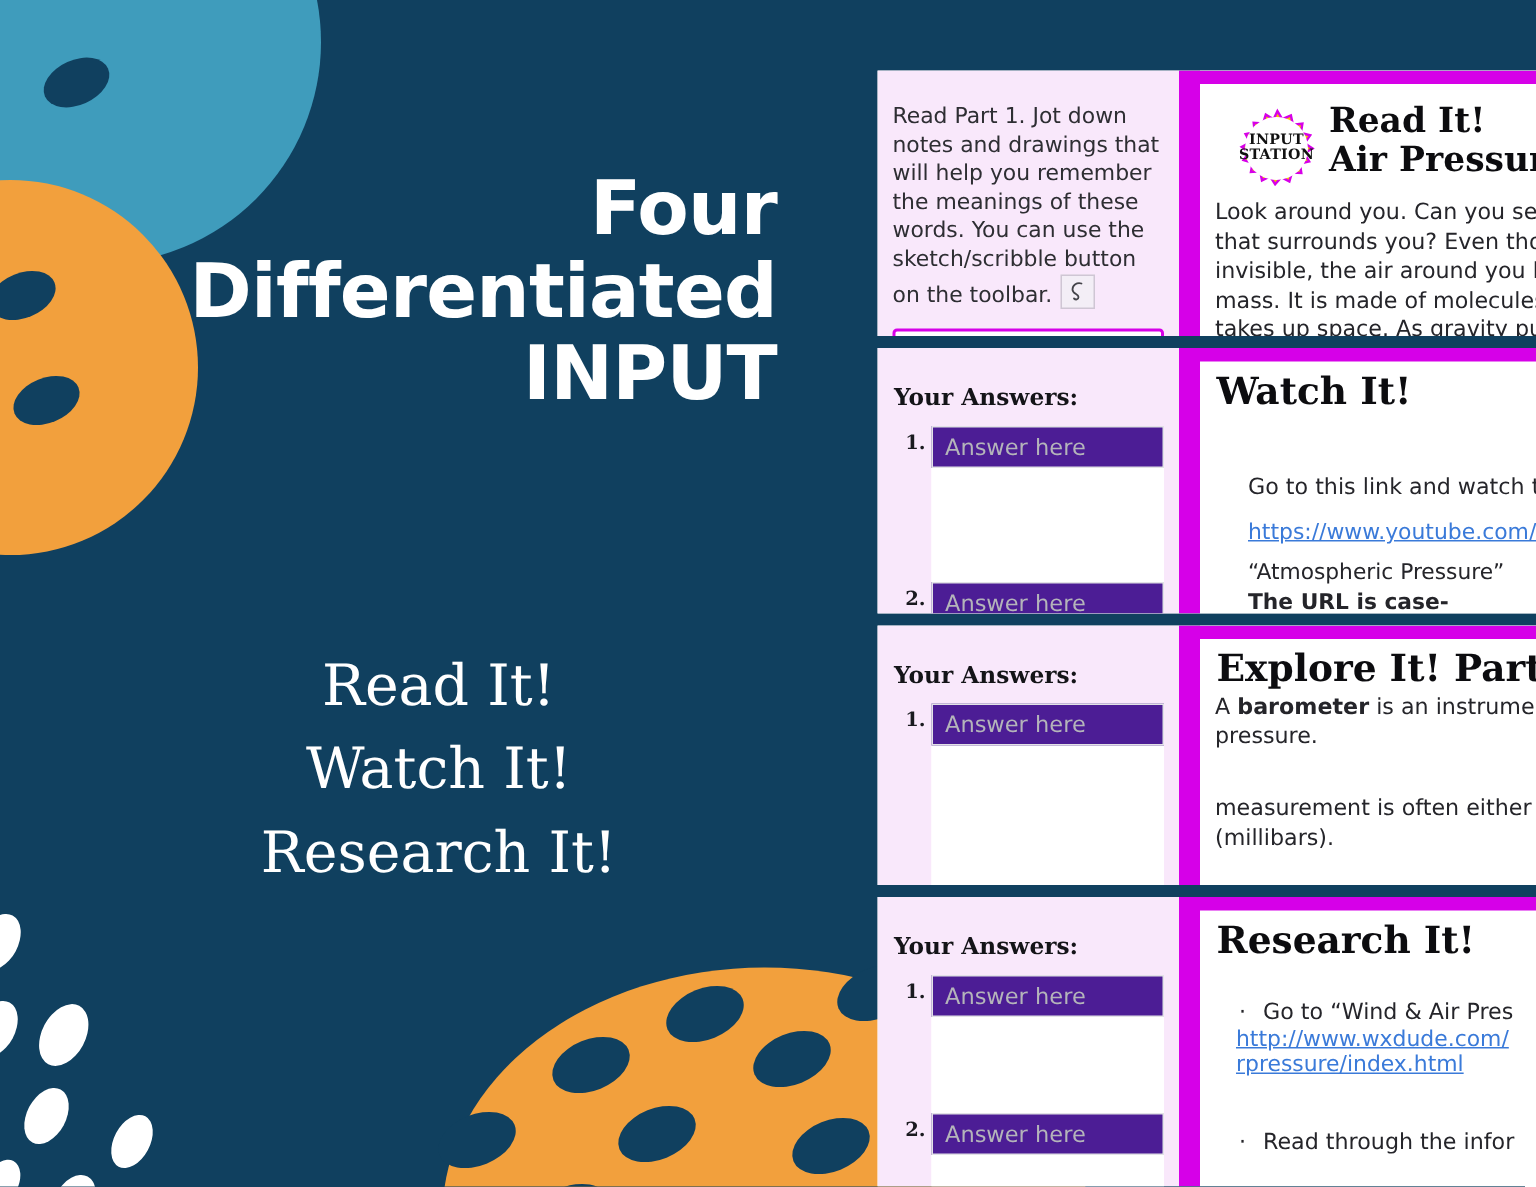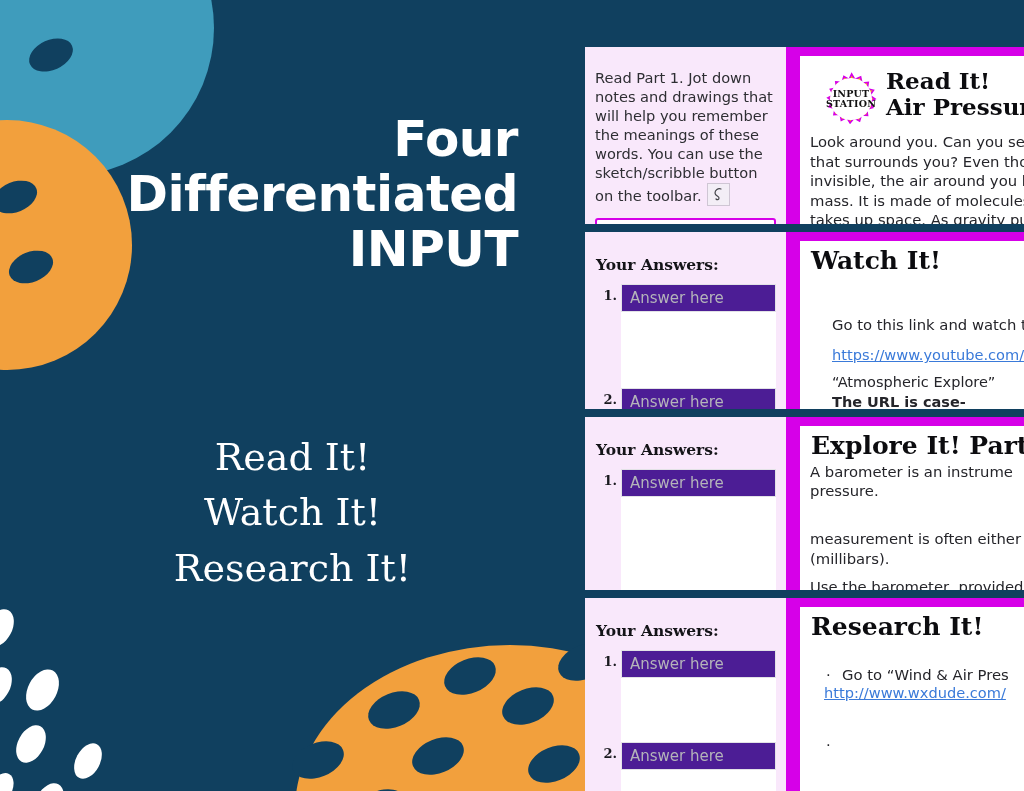--- a/index.html
+++ b/index.html
@@ -105,21 +105,21 @@
   }
   .head-serif{
     font-family:"DejaVu Serif",serif;font-weight:700;color:#0c0c0f;
   }
   .r-title-2{font-size:23px;line-height:1.13;}
   .r-title-1{font-size:25px;line-height:1.10;}
   .body-txt{
     font-family:"DejaVu Sans",sans-serif;font-size:14.8px;line-height:1.32;color:#25252a;
   }
   .body-txt p{margin:0 0 9px 0;}
-  .body-txt b{font-weight:400;}
+  .body-txt b{font-weight:700;}
   .lnk{color:#3a7ad9;text-decoration:underline;font-family:"DejaVu Sans",sans-serif;font-size:14.6px;}
   .small-note{font-family:"DejaVu Sans",sans-serif;font-size:14.5px;color:#25252a;}
   .small-note.bold{font-weight:700;}
   .bullet-row{display:flex;font-family:"DejaVu Sans",sans-serif;font-size:14.8px;color:#25252a;line-height:1.32;}
   .bullet-row .bt{width:16px;flex:0 0 16px;}
   .nowrapline{white-space:nowrap;}
 </style>
 </head>
 <body>
 
@@ -240,21 +240,21 @@
       <div class="card-sep"></div>
       <div class="card-right">
         <div class="top-bar"></div>
         <div class="head-serif r-title-1" style="margin:6px 0 0 1px;">Watch It!</div>
         <div class="body-txt" style="margin-top:40px;margin-left:22px;">
           <div class="nowrapline">Go to this link and watch the vi</div>
         </div>
         <div style="margin-top:12px;margin-left:22px;">
           <span class="lnk nowrapline">https://www.youtube.com/wat</span>
         </div>
-        <div class="small-note" style="margin-top:10px;margin-left:22px;">“Atmospheric Explore”</div>
+        <div class="small-note" style="margin-top:10px;margin-left:22px;">“Atmospheric Pressure”</div>
         <div class="small-note bold" style="margin-top:4px;margin-left:22px;">The URL is case-sensitive.</div>
       </div>
     </div>
 
     <div class="card with-top-bar" style="top:417px;height:173px;">
       <div class="card-left">
         <div class="answers-title">Your Answers:</div>
         <div class="ans-sheet">
           <div class="ans-row">
             <div class="ans-num">1.</div>
@@ -272,24 +272,20 @@
         <div class="body-txt">
           <p>
             <span class="nowrapline"><span>A </span><b>barometer</b><span> is an instrume</span></span><br>
             <span class="nowrapline">pressure.</span>
           </p>
           <p>
             <br>
             <span class="nowrapline">measurement is often either</span><br>
             <span class="nowrapline">(millibars).</span>
           </p>
-          <p>
-            <span class="nowrapline">Use the barometer, provided</span><br>
-            
-          </p>
         </div>
       </div>
     </div>
 
     <div class="card with-top-bar" style="top:598px;height:193px;">
       <div class="card-left">
         <div class="answers-title">Your Answers:</div>
         <div class="ans-sheet">
           <div class="ans-row">
             <div class="ans-num">1.</div>
@@ -311,22 +307,24 @@
       <div class="card-right">
         <div class="top-bar"></div>
         <div class="head-serif r-title-1" style="margin:4px 0 0 1px;">Research It!</div>
         <div style="margin-top:24px;margin-left:16px;">
           <div class="bullet-row">
             <span class="bt">·</span>
             <span class="nowrapline">Go to “Wind &amp; Air Pres</span>
           </div>
           <div style="margin-left:-2px;">
             <div class="lnk nowrapline">http://www.wxdude.com/</div>
+            <div class="lnk nowrapline">rpressure/index.html</div>
           </div>
         </div>
         <div class="bullet-row" style="margin-top:34px;margin-left:16px;">
           <span class="bt">·</span>
+          <span class="nowrapline">Read through the infor</span>
         </div>
       </div>
     </div>
 
   </div>
 </div>
 
 </body></html>

